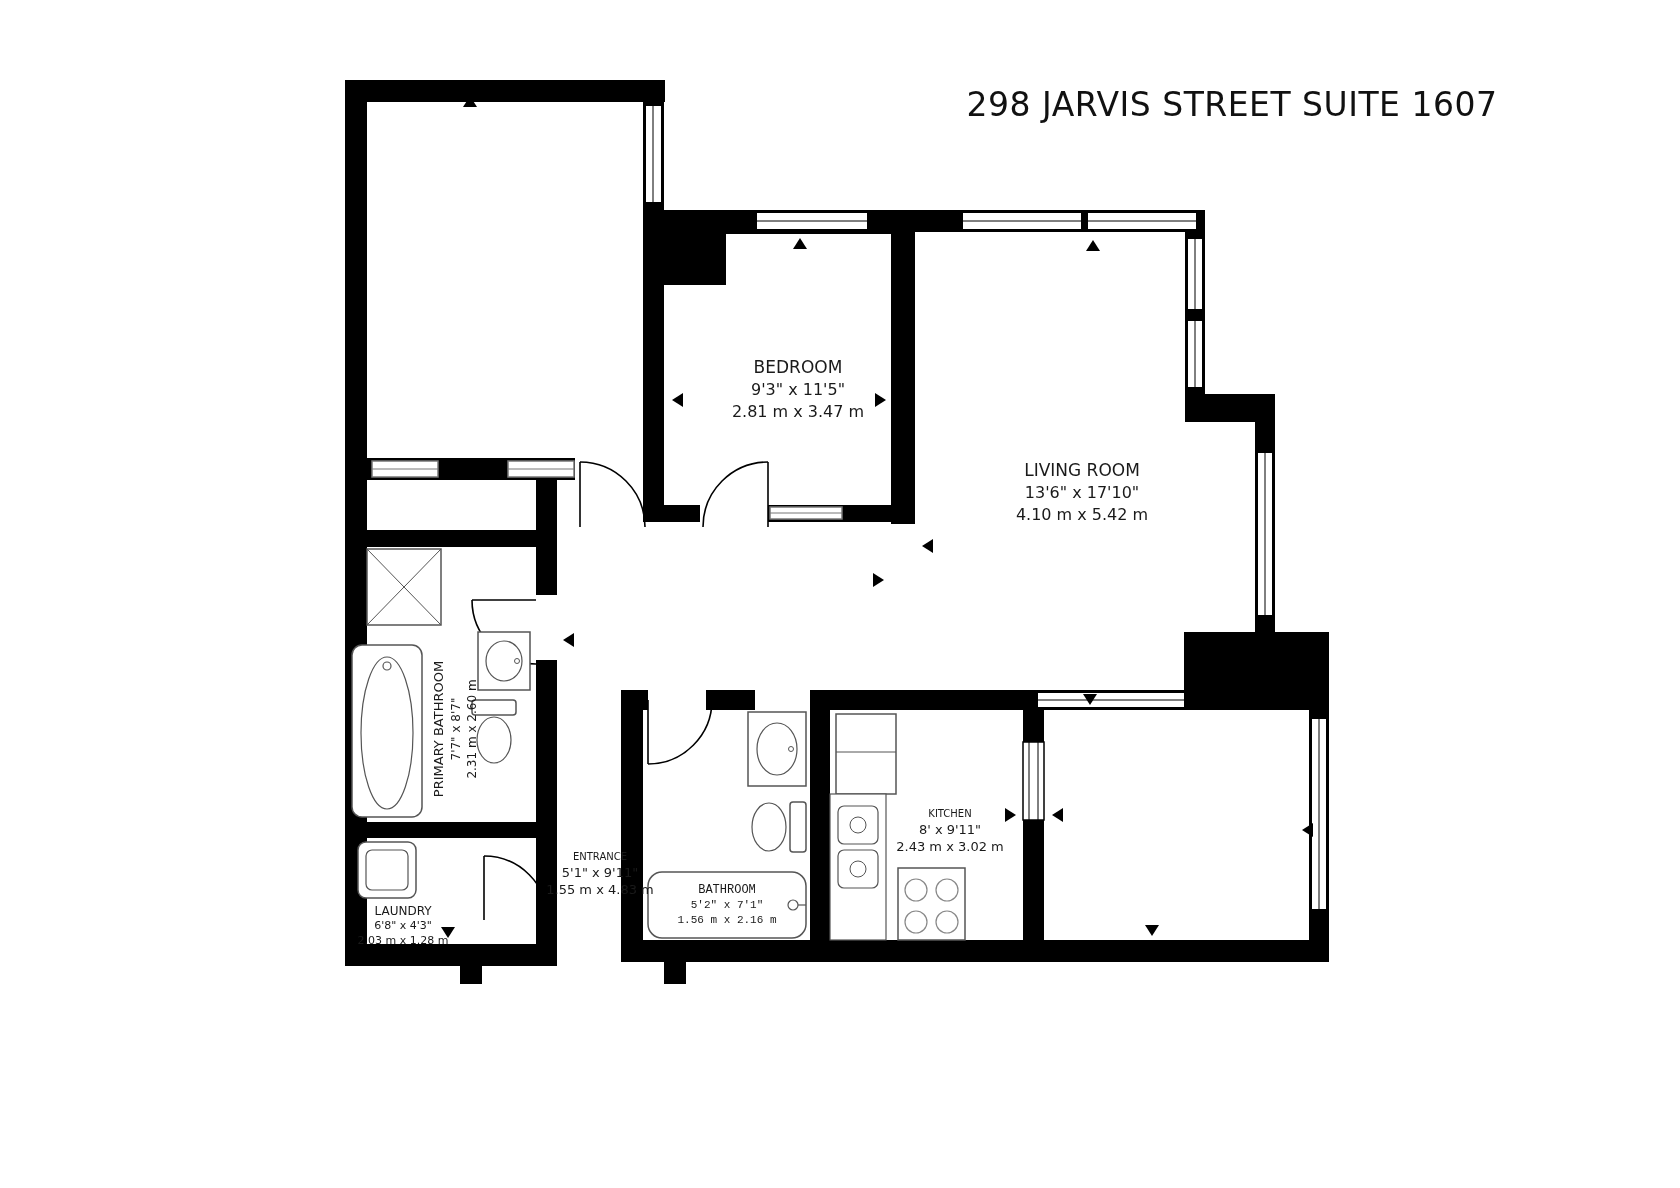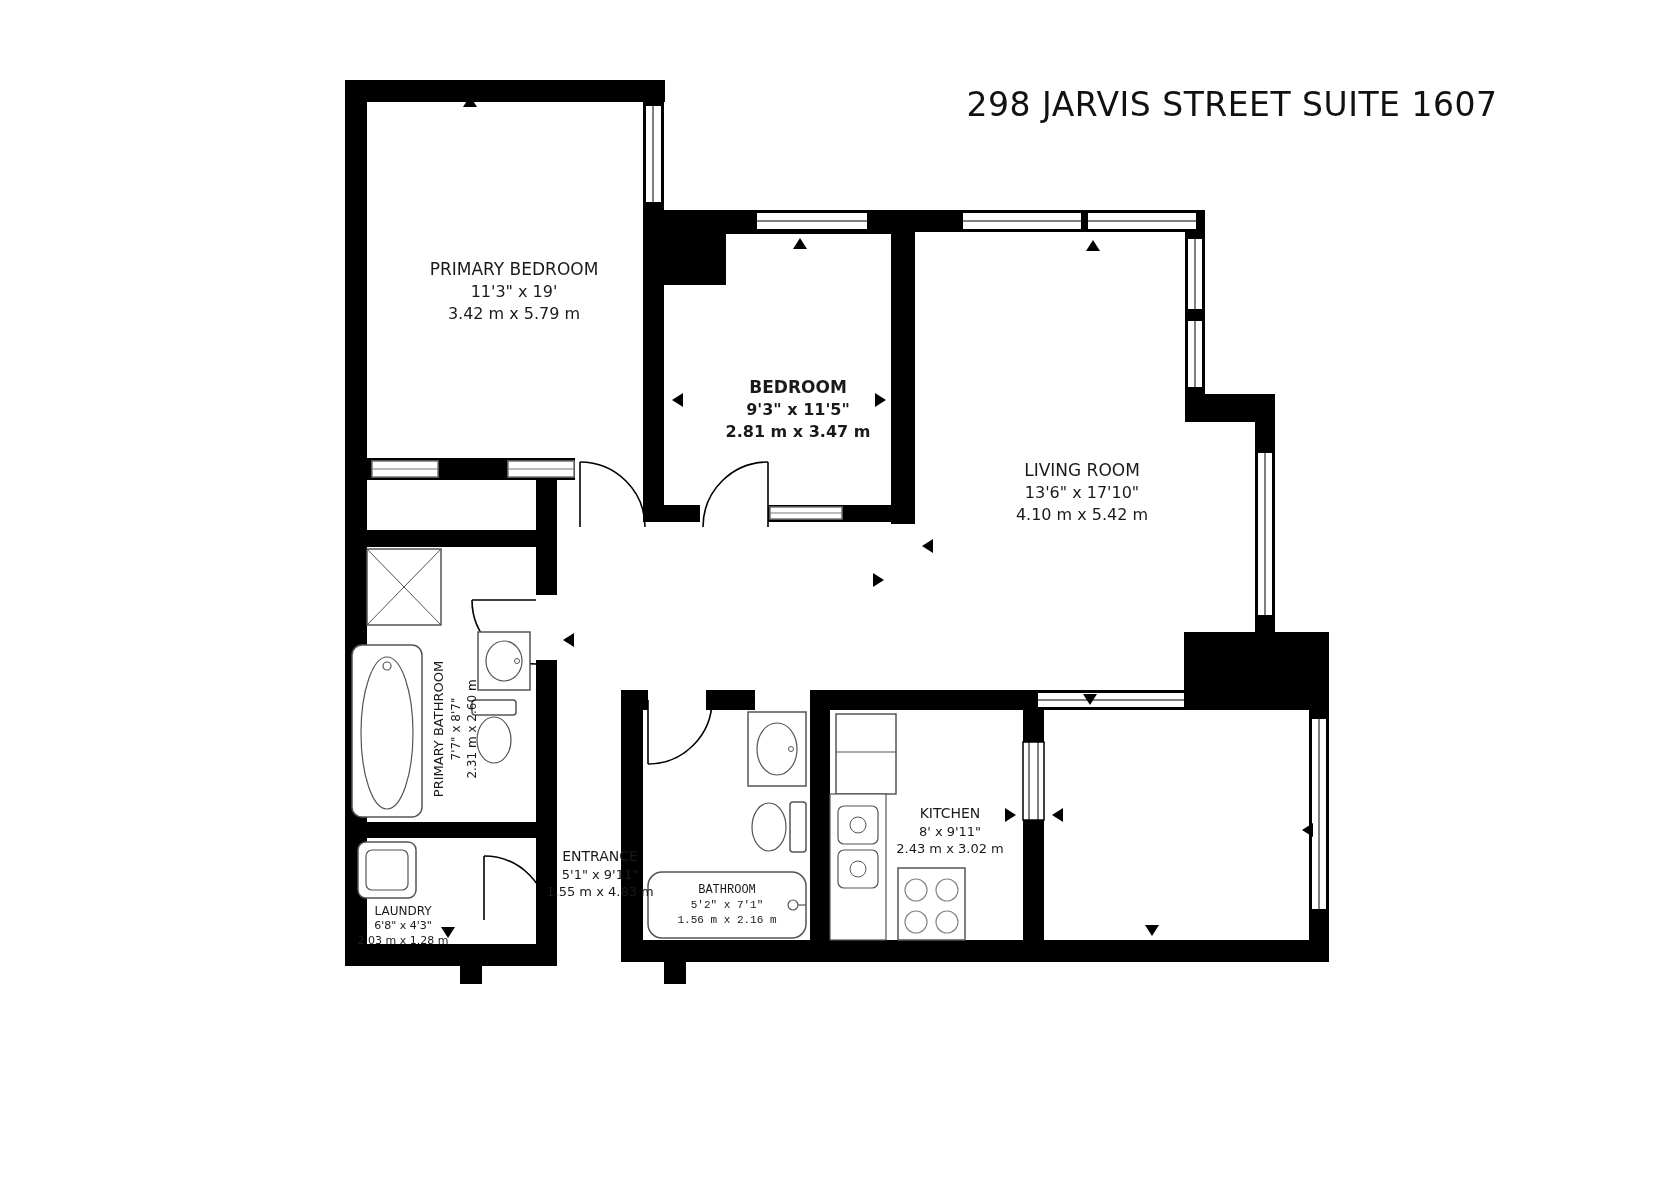--- a/index.html
+++ b/index.html
@@ -3,21 +3,21 @@
 <meta charset="utf-8">
 <style>
   html,body{margin:0;padding:0;background:#fff;}
   #stage{position:relative;width:1680px;height:984px;background:#fff;overflow:hidden;
          font-family:"DejaVu Sans",sans-serif;}
   #plan-svg{position:absolute;left:0;top:0;}
   .rlabel{position:absolute;transform:translate(-50%,-50%);text-align:center;
           color:#1a1a1a;white-space:nowrap;line-height:1.35;}
   .rlabel span{display:block;}
   .sz-lg .rname{font-size:17px;} .sz-lg .rdim{font-size:16px;}
-  .sz-md .rname{font-size:14px;} .sz-md .rdim{font-size:13px;}
+  .sz-md .rname{font-size:10px;} .sz-md .rdim{font-size:13px;}
   .sz-sm .rname{font-size:12px;} .sz-sm .rdim{font-size:11px;}
   .rot .rname{font-size:13px;} .rot .rdim{font-size:12px;}
   .rot{transform:translate(-50%,-50%) rotate(-90deg);}
   #title{position:absolute;left:1232px;top:104px;transform:translate(-50%,-50%);
          font-size:33px;font-weight:500;letter-spacing:.5px;color:#111;white-space:nowrap;}
   #brokerage{position:absolute;left:840px;top:1128px;transform:translate(-50%,-50%);
          font-family:"Liberation Sans",sans-serif;font-size:30px;color:#dadada;white-space:nowrap;z-index:1;}
   #disclaimer{position:absolute;left:846px;top:1140px;transform:translate(-50%,-50%);
          font-family:"Liberation Sans",sans-serif;font-size:15px;color:#b5b5b5;white-space:nowrap;z-index:2;}
   #mp-logo{position:absolute;left:1366px;top:1084px;display:flex;align-items:center;z-index:2;}
@@ -241,27 +241,22 @@
     <polygon points="1090,705 1083,694 1097,694"></polygon>
     <polygon points="1152,936 1145,925 1159,925"></polygon>
     <polygon points="448,938 441,927 455,927"></polygon>
     <polygon points="600,1048 593,1059 607,1059"></polygon>
     <polygon points="563,640 574,633 574,647"></polygon>
   </g>
 </svg>
 
 <div id="title">298 JARVIS STREET SUITE 1607</div>
 
-<div class="rlabel sz-lg" style="left:514px;top:291px;">
-  <span class="rname">PRIMARY BEDROOM</span>
-  <span class="rdim">11'3" x 19'</span>
-  <span class="rdim">3.42 m x 5.79 m</span>
-</div>
-
-<div class="rlabel sz-lg" style="left:798px;top:409px;font-weight:bold;">
+
+<div class="rlabel sz-lg" style="left:798px;top:389px;">
   <span class="rname">BEDROOM</span>
   <span class="rdim">9'3" x 11'5"</span>
   <span class="rdim">2.81 m x 3.47 m</span>
 </div>
 
 <div class="rlabel sz-lg" style="left:1082px;top:492px;">
   <span class="rname">LIVING ROOM</span>
   <span class="rdim">13'6" x 17'10"</span>
   <span class="rdim">4.10 m x 5.42 m</span>
 </div>

